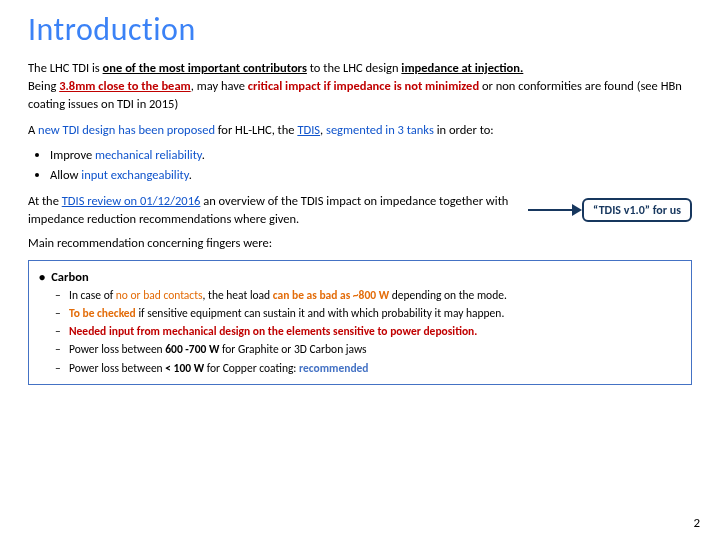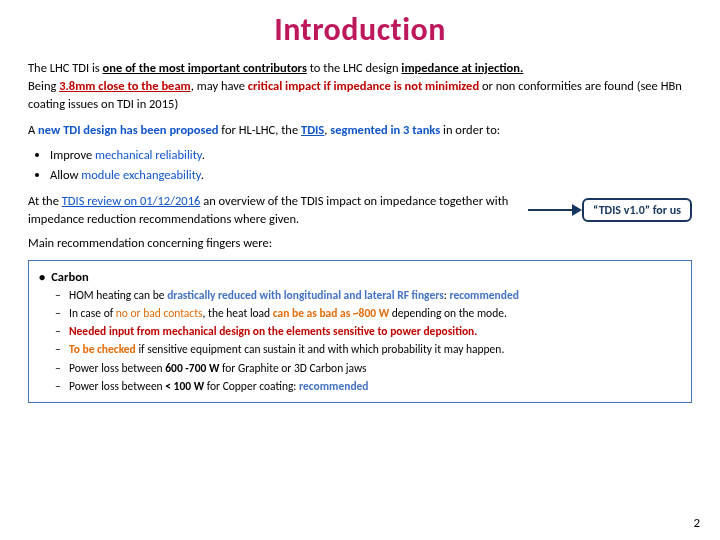--- a/index.html
+++ b/index.html
@@ -12,35 +12,35 @@
       color: #000;
       overflow: hidden;
       position: relative;
     }
     .page {
       width: 720px;
       height: 540px;
       padding: 10px 28px 10px 28px;
     }
     h1.title {
-      text-align: center;
+      text-align: left;
       font-size: 32px;
-      font-weight: bold;
-      color: #be185d;
+      font-weight: normal;
+      color: #3b82f6;
       margin-bottom: 10px;
       letter-spacing: 0.5px;
     }
     .para {
       margin-bottom: 6px;
       line-height: 1.45;
     }
     .bold { font-weight: bold; }
     .underline { text-decoration: underline; }
     .blue { color: #1155CC; }
-    .blue-bold { color: #1155CC; font-weight: bold; margin-top: 24px; }
+    .blue-bold { color: #1155CC; font-weight: normal; margin-top: 24px; }
     .red-bold { color: #C00000; font-weight: bold; }
     .dark-blue { color: #17375E; font-weight: bold; border-radius: 6px; }
 
     .bullet-list {
       margin-left: 22px;
       margin-bottom: 8px;
     }
     .bullet-list li {
       margin-bottom: 2px;
       line-height: 1.45;
@@ -142,21 +142,21 @@
 
   <div class="para">
     <span>A </span><span class="blue-bold">new TDI design has been proposed</span><span> for HL-LHC, the </span><span class="blue-bold underline">TDIS</span><span>, </span><span class="blue-bold">segmented in 3 tanks</span><span> in order to:</span>
   </div>
 
   <ul class="bullet-list">
     <li>
       <span>Improve </span><span class="blue">mechanical reliability</span><span>.</span>
     </li>
     <li>
-      <span>Allow </span><span class="blue">module exchangeability</span><span>.</span>
+      <span>Allow </span><span class="blue">input exchangeability</span><span>.</span>
     </li>
   </ul>
 
   <div style="margin-bottom:4px;"></div>
 
   <div class="annotation-row">
     <div style="flex:1; line-height:1.45;">
       <span>At the </span><span class="underline blue">TDIS review on 01/12/2016</span><span> an overview of the TDIS impact on impedance together with impedance reduction recommendations where given.</span>
     </div>
     <div style="display:flex;align-items:center;flex-shrink:0;">
@@ -169,30 +169,27 @@
     <span>Main recommendation concerning fingers were:</span>
   </div>
 
   <div class="box-section">
     <div class="bullet-main">
       <span>•</span>
       <span>Carbon</span>
     </div>
     <ul class="sub-bullet-list">
       <li>
-        <span>HOM heating can be </span><span style="color:#4472C4;font-weight:bold;">drastically reduced with longitudinal and lateral RF fingers</span><span>: </span><span style="color:#4472C4;font-weight:bold;">recommended</span>
-      </li>
-      <li>
         <span>In case of </span><span style="color:#E36C09;">no or bad contacts</span><span>, the heat load </span><span style="color:#E36C09;font-weight:bold;">can be as bad as ~800 W</span><span> depending on the mode.</span>
       </li>
       <li>
-        <span style="color:#C00000;font-weight:bold;">Needed input from mechanical design on the elements sensitive to power deposition.</span>
+        <span style="color:#E36C09;font-weight:bold;">To be checked</span><span> if sensitive equipment can sustain it and with which probability it may happen.</span>
       </li>
       <li>
-        <span style="color:#E36C09;font-weight:bold;">To be checked</span><span> if sensitive equipment can sustain it and with which probability it may happen.</span>
+        <span style="color:#C00000;font-weight:bold;">Needed input from mechanical design on the elements sensitive to power deposition.</span>
       </li>
       <li>
         <span>Power loss  between </span><span style="font-weight:bold;">600 -700 W</span><span> for Graphite or 3D Carbon jaws</span>
       </li>
       <li>
         <span>Power loss  between </span><span style="font-weight:bold;">&lt; 100 W</span><span> for Copper coating: </span><span style="color:#4472C4;font-weight:bold;">recommended</span>
       </li>
     </ul>
   </div>
 

